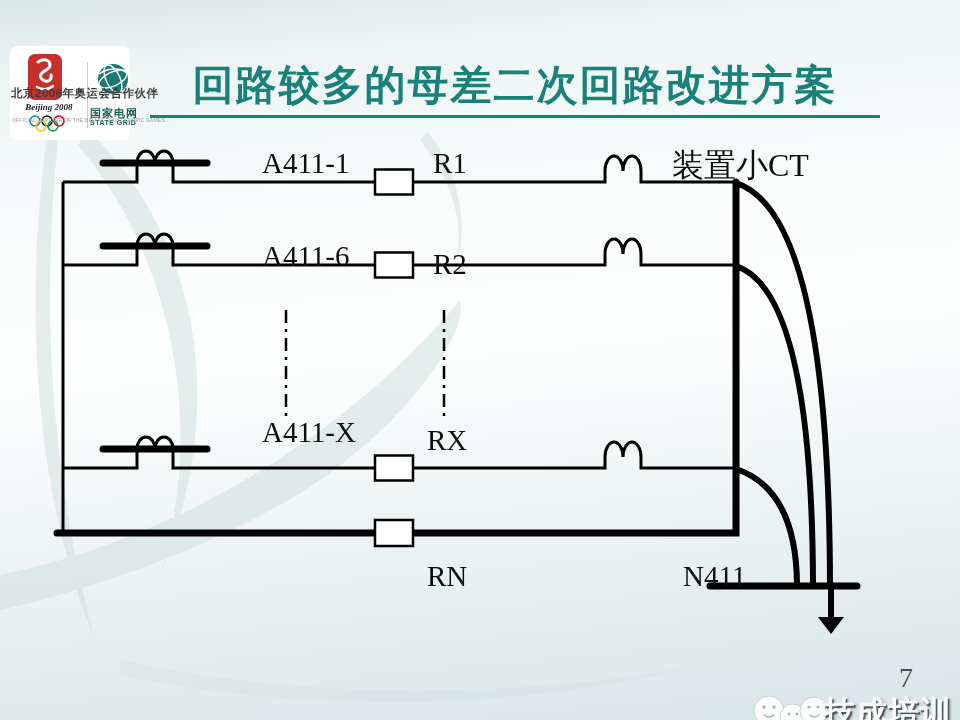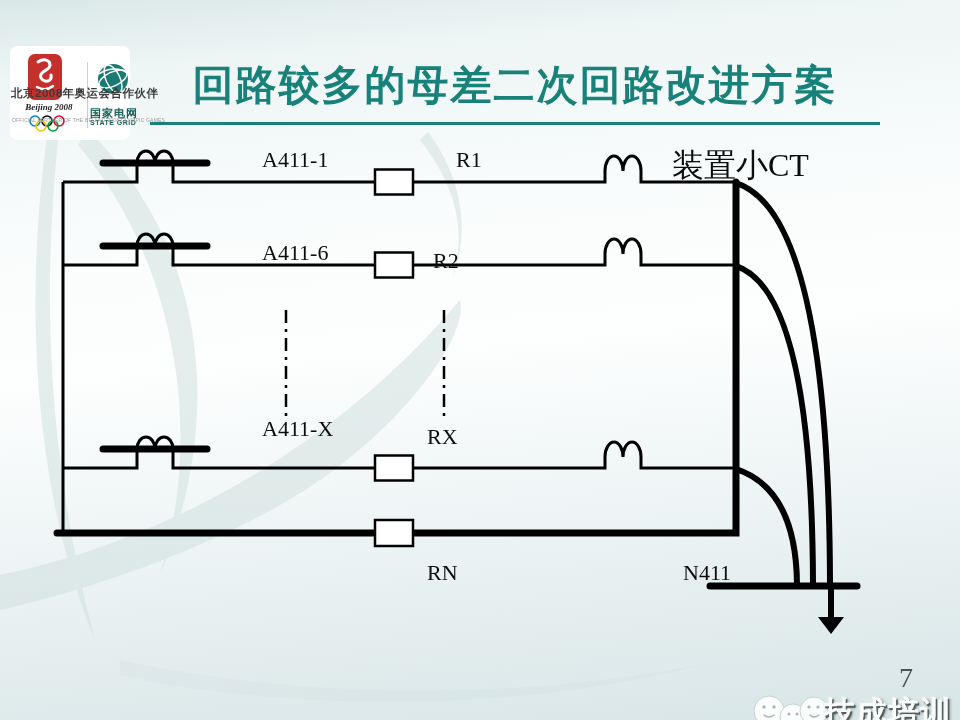--- a/index.html
+++ b/index.html
@@ -40,26 +40,26 @@
   }
   .partner-en{
     position:absolute;left:12px;top:117px;z-index:4;
     font-size:5px;color:#9a9a9a;white-space:nowrap;letter-spacing:.2px;
   }
   
   .title{
     position:absolute;left:150px;top:58px;width:730px;z-index:4;
     text-align:center;font-family:Liberation Serif, serif;
     font-weight:bold;font-size:41px;color:#17817a;letter-spacing:2px;
-    padding-bottom:9px;border-bottom:3px solid #17817a;white-space:nowrap;
+    padding-bottom:2px;border-bottom:3px solid #17817a;white-space:nowrap;
   }
   
   .dlabel{
     position:absolute;z-index:3;font-family:"Liberation Serif","DejaVu Serif",serif;
-    font-size:22px;color:#0d0d0d;white-space:nowrap;
+    font-size:29px;color:#0d0d0d;white-space:nowrap;
   }
   
   .wm{position:absolute;left:752px;top:652px;z-index:6;width:200px;height:56px;margin-top:36px;}
   .wm-text{
     position:absolute;left:72px;top:4px;font-size:31px;font-weight:bold;color:#fafcfc;
     white-space:nowrap;letter-spacing:1px;
     text-shadow:1.5px 1.5px 0 #555e5e, -1px -1px 0 #e8eeee, 2px 2px 3px #6a7272;
   }
   .page-num{
     position:absolute;left:899px;top:662px;z-index:5;
@@ -144,21 +144,21 @@
       <rect x="375" y="455.5" width="38" height="25" fill="#ffffff" stroke-width="2.5"></rect>
       <rect x="375" y="520" width="38" height="26" fill="#ffffff" stroke-width="2.5"></rect>
 
       <path d="M710,586 H857" stroke-width="7" stroke-linecap="round"></path>
       <path d="M831,586 V618" stroke-width="6"></path>
       <path d="M818,617 L844,617 L831,634 Z" fill="#000000" stroke="none"></path>
     </g>
   </svg>
 
   <span class="dlabel" style="left:262px;top:147px">A411-1</span>
-  <span class="dlabel" style="left:456px;top:147px">R1</span>
+  <span class="dlabel" style="left:433px;top:147px">R1</span>
   <span class="dlabel" style="left:672px;top:144px;font-size:32px">装置小CT</span>
   <span class="dlabel" style="left:262px;top:240px">A411-6</span>
   <span class="dlabel" style="left:433px;top:248px">R2</span>
   <span class="dlabel" style="left:262px;top:416px">A411-X</span>
   <span class="dlabel" style="left:427px;top:424px">RX</span>
   <span class="dlabel" style="left:427px;top:560px">RN</span>
   <span class="dlabel" style="left:683px;top:560px">N411</span>
 
   <span class="page-num">7</span>
 

